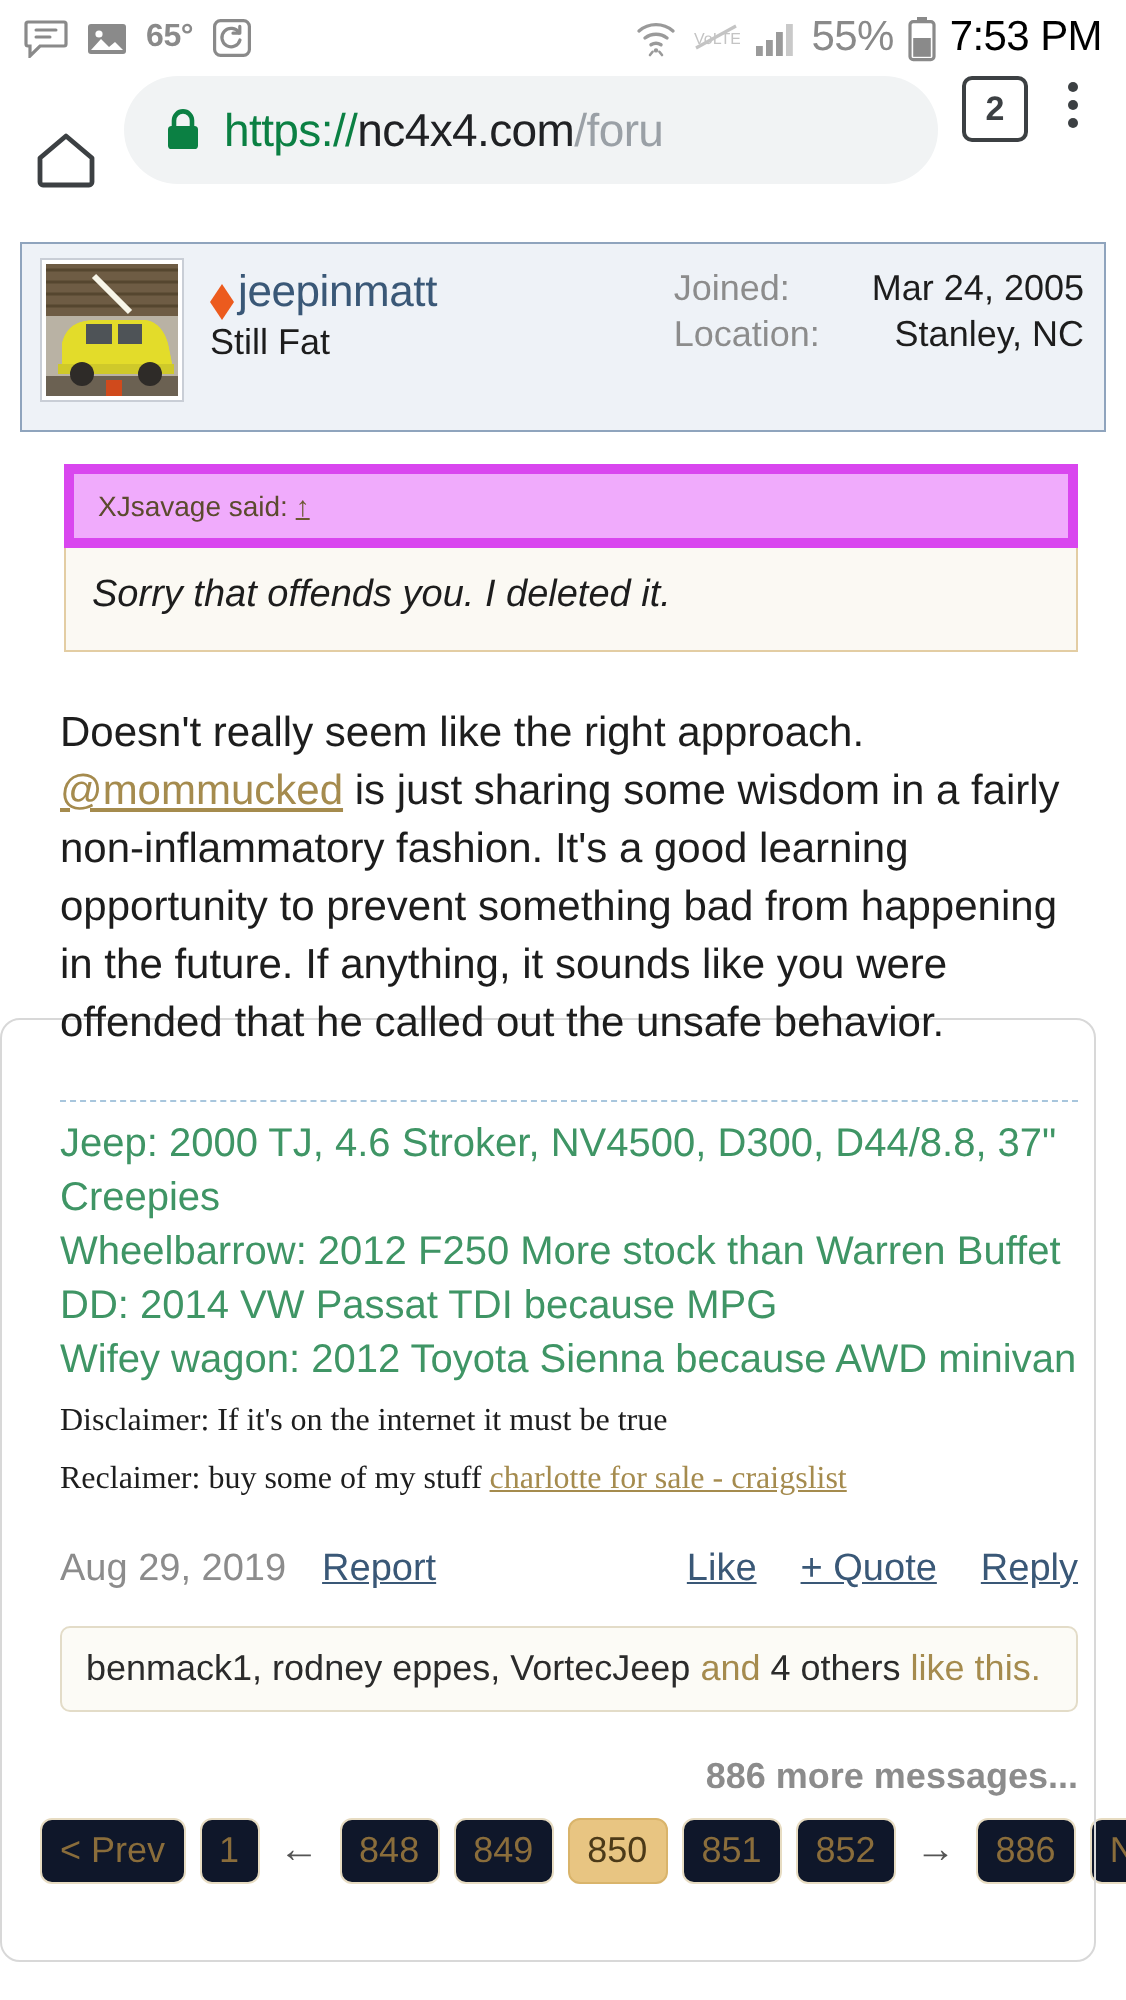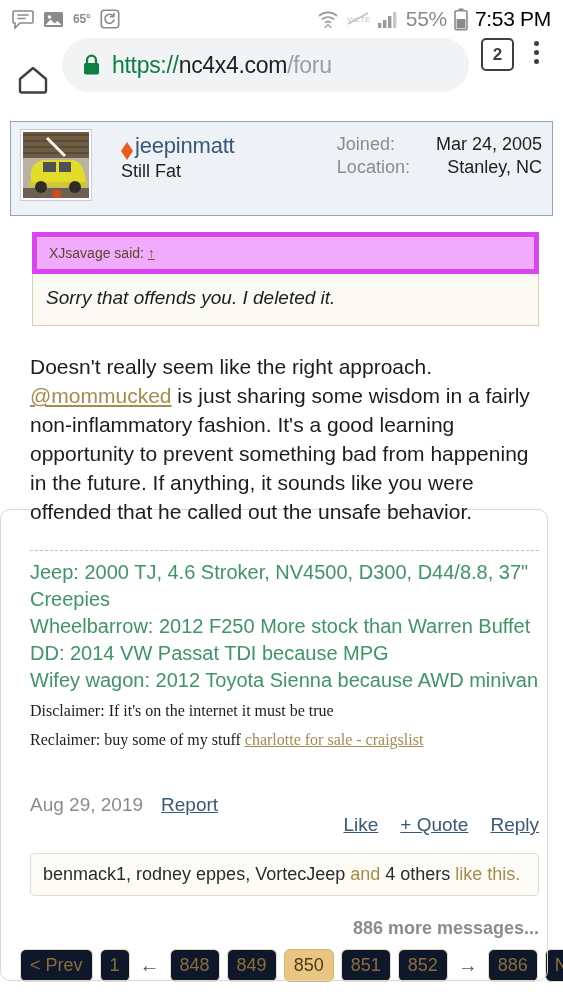--- a/index.html
+++ b/index.html
@@ -13,21 +13,21 @@
   
   .statusbar {
     height: 38px; width: 100%;
     display: flex; align-items: center;
     padding: 0 12px;
     color: #8a8a8a;
     background: #ffffff;
   }
   .sb-left { display: flex; align-items: center; gap: 9px; }
   .sb-right { display: flex; align-items: center; gap: 7px; margin-left: auto; }
-  .sb-temp { font-size: 12px; font-weight: bold; color: #8a8a8a; letter-spacing: -.2px;}
+  .sb-temp { font-size: 16px; font-weight: bold; color: #8a8a8a; letter-spacing: -.2px;}
   .sb-pct { font-size: 21px; color: #8a8a8a; letter-spacing: -.3px; }
   .sb-time { font-size: 21px; color: #000000; letter-spacing: -.3px; }
   .ic { display: inline-flex; align-items: center; justify-content: center; }
 
   
   .omnibar {
     height: 83px; width: 100%;
     display: flex; 
     padding: 0 16px; gap: 12px;
     background: #ffffff;
@@ -62,21 +62,20 @@
   .page { padding: 0 10px; position: relative; }
 
   .post-wrap { position: relative; }
 
   .userbar {
     border: 1px solid #8fa4bd;
     background: #eef2f7;
     display: flex; align-items: flex-start;
     padding: 8px 10px 10px 10px;
     height: 95px;
-    gap: 16px;
   }
   .avatar {
     width: 70px; height: 70px;
     border: 2px solid #ffffff;
     outline: 1px solid #c9ced6;
     flex: none;
     overflow: hidden;
     position: relative;
     background: #6f6257;
   }
@@ -127,21 +126,21 @@
   a.cl-link { color: #a58b4e; text-decoration: underline; }
 
   
   .post-foot {
     margin: 22px 14px 0 20px;
     display: flex; align-items: center; gap: 18px;
     font-size: 19px;
   }
   .foot-date { color: #8c8c8c; }
   .foot-link { color: #3a5877; }
-  .foot-right { margin-left: auto; display: flex; gap: 22px; margin-top: 40px; }
+  .foot-right { margin-left: auto; display: flex; gap: 22px; }
 
   
   .likes {
     margin: 17px 14px 0 20px;
     border: 1px solid #e3dcc8; border-radius: 5px;
     background: #fcfbf6;
     padding: 10px 12px;
     font-size: 18px; color: #2b2b2b;
   }
   .likes .tan { color: #a58b4e; }

